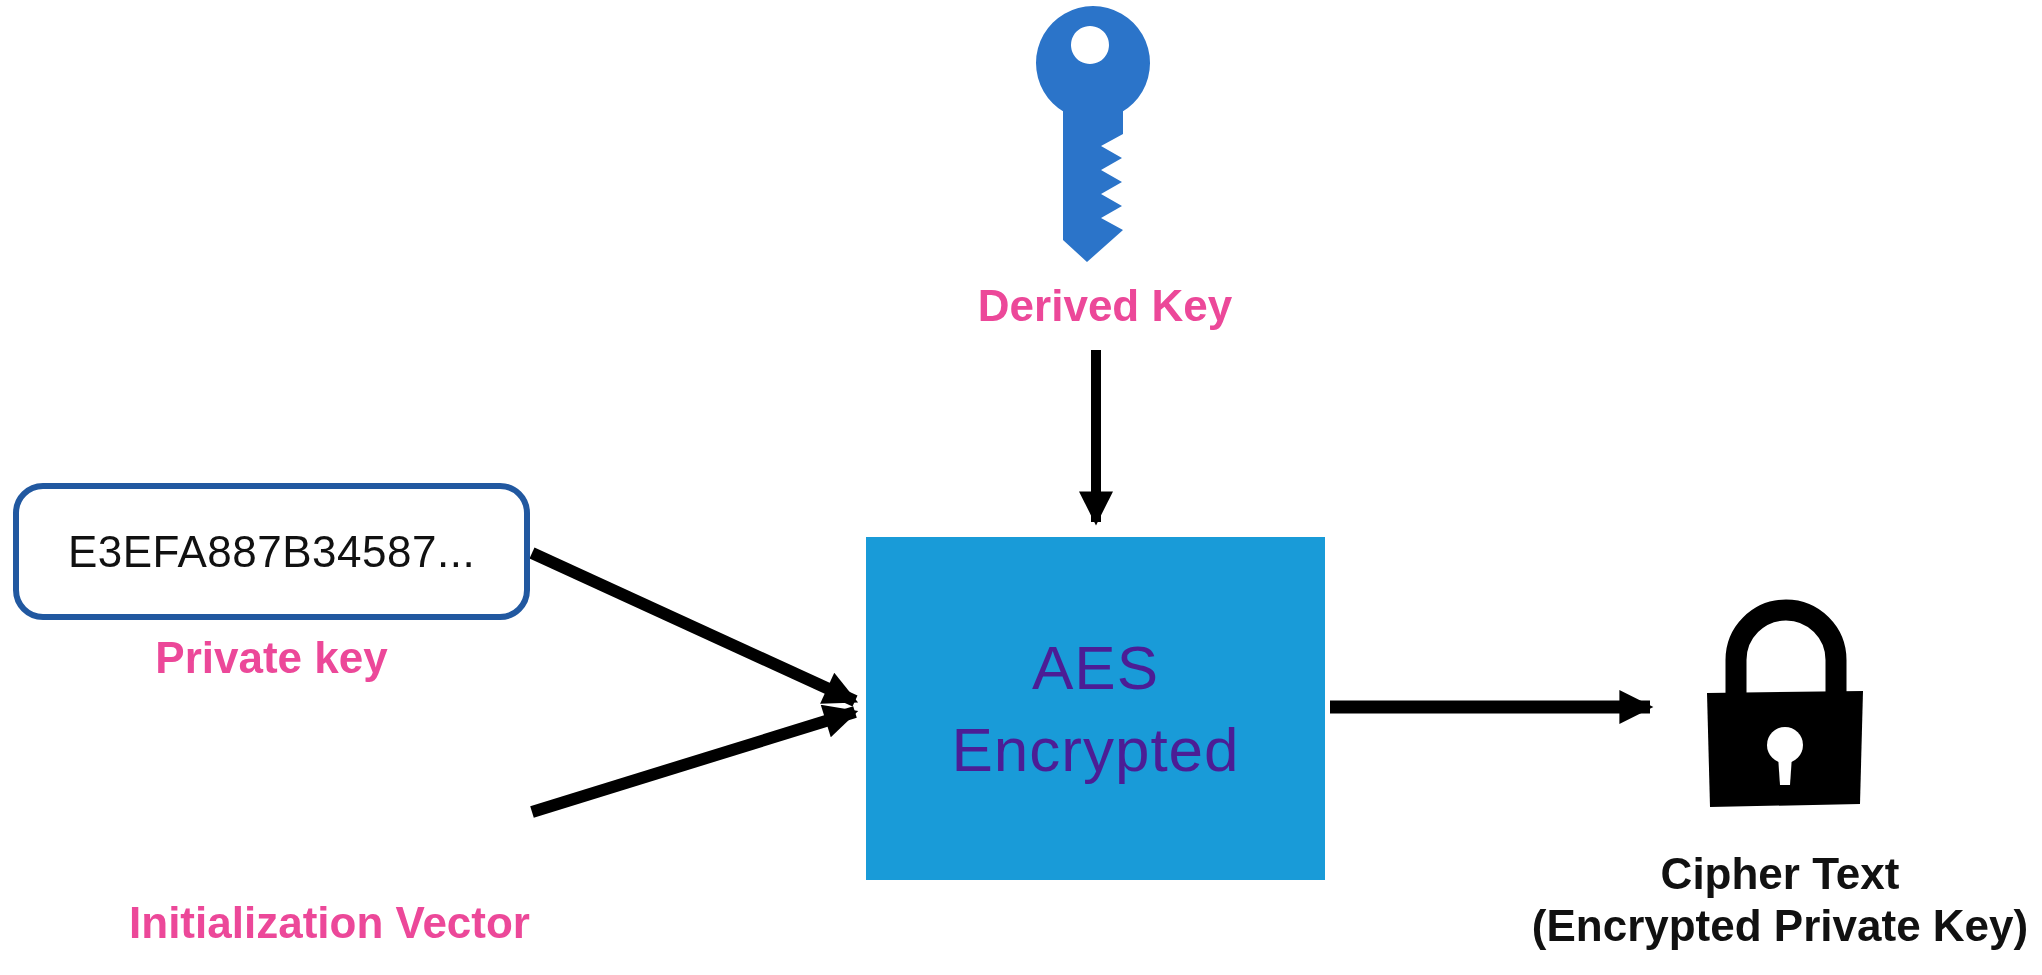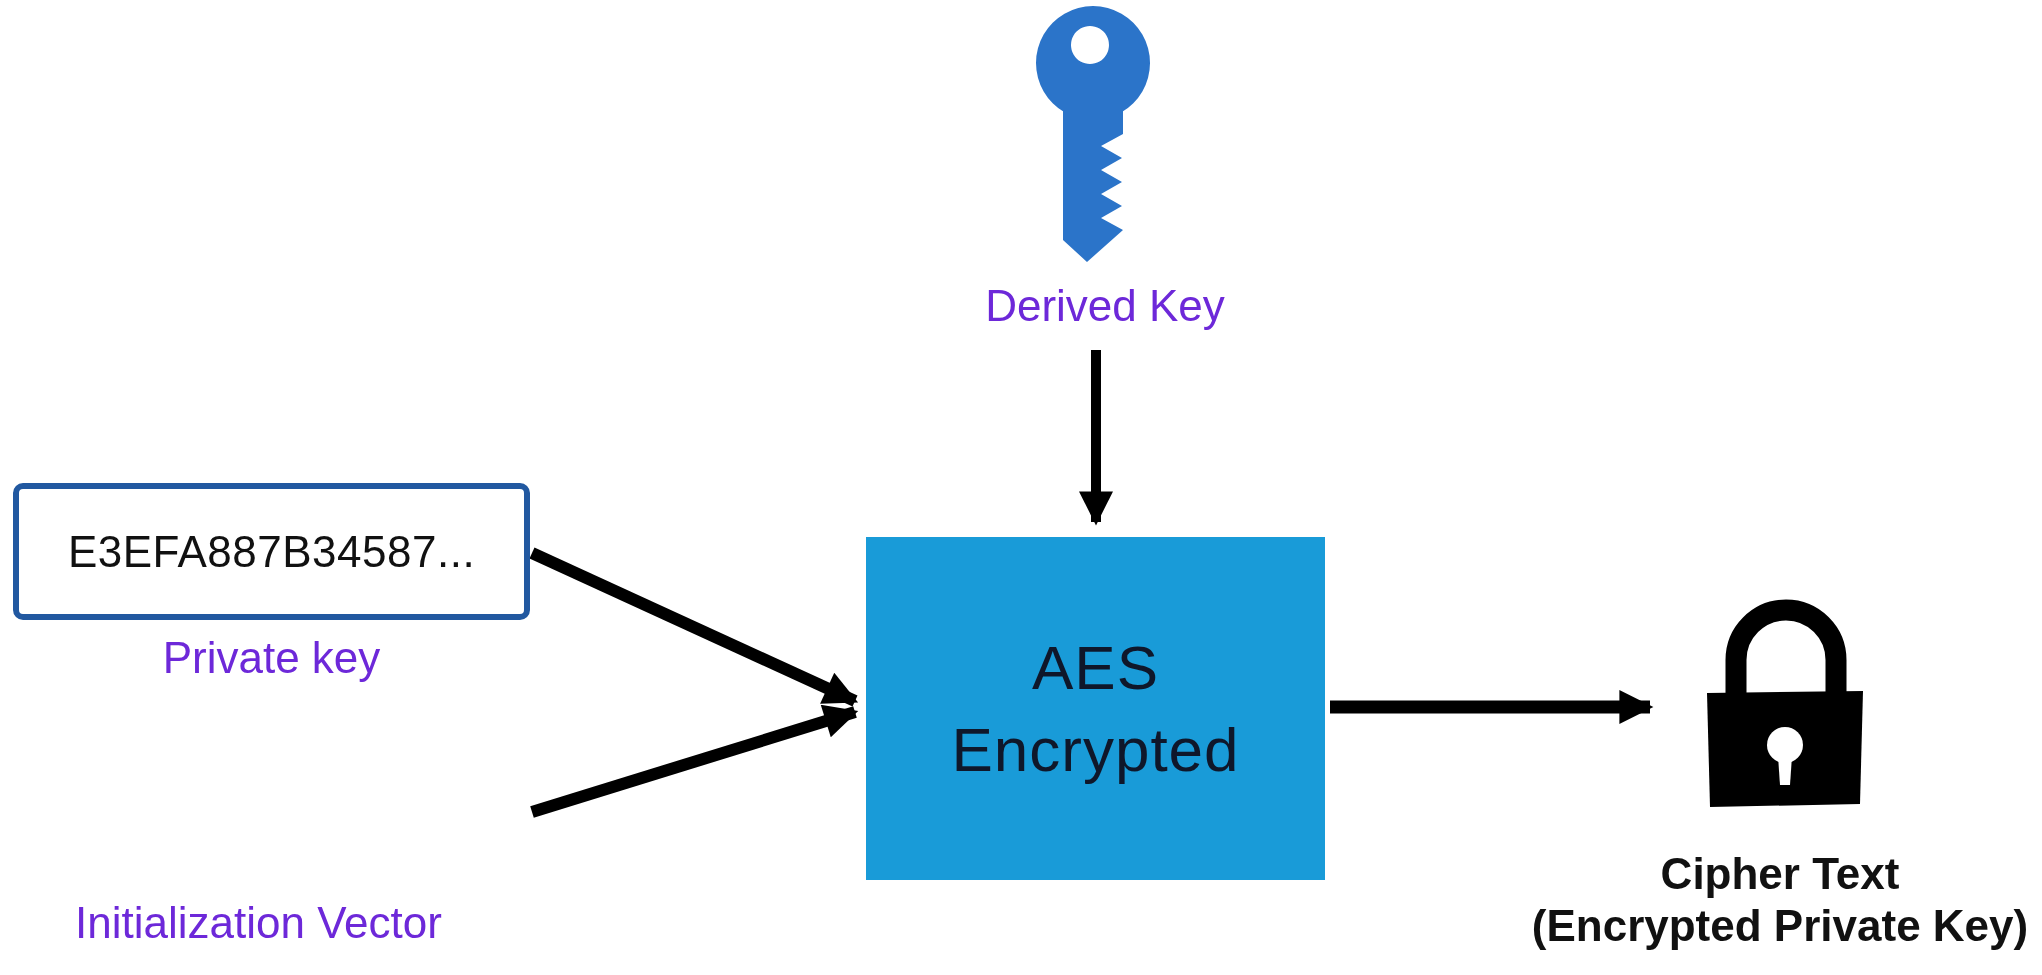--- a/index.html
+++ b/index.html
@@ -25,51 +25,52 @@
   .abs { position: absolute; }
 
   
   .io-box {
     position: absolute;
     left: 13px;
     width: 505px;
     height: 125px;
     background: #ffffff;
     border: 6px solid #2158A0;
-    border-radius: 10px;
+    border-radius: 30px;
     display: flex;
     align-items: center;
     justify-content: center;
     font-size: 44px;
     color: #111111;
     letter-spacing: 0.5px;
     text-align: right;
   }
   .box-private { top: 483px; }
   .box-iv { top: 745px; }
 
   .node-label {
     position: absolute;
-    color: #6d28d9;
+    color: #ec4899;
     font-size: 44px;
     text-align: center;
     white-space: nowrap;
+    font-weight: bold;
   }
   .label-private { left: 13px; width: 517px; top: 633px; }
-  .label-iv { left: 0; width: 517px; top: 898px; }
+  .label-iv { left: 13px; width: 517px; top: 898px; text-align: right; }
   .label-derived { left: 945px; width: 320px; top: 281px; }
 
   .aes-box {
     position: absolute;
     left: 866px;
     top: 537px;
     width: 459px;
     height: 343px;
     background: #199BD8;
-    color: #0f172a;
+    color: #4c1d95;
     display: flex;
     flex-direction: column;
     align-items: center;
     justify-content: center;
     font-size: 62px;
     line-height: 82px;
     font-weight: 300;
     letter-spacing: 1px;
     text-align: center;
   }

